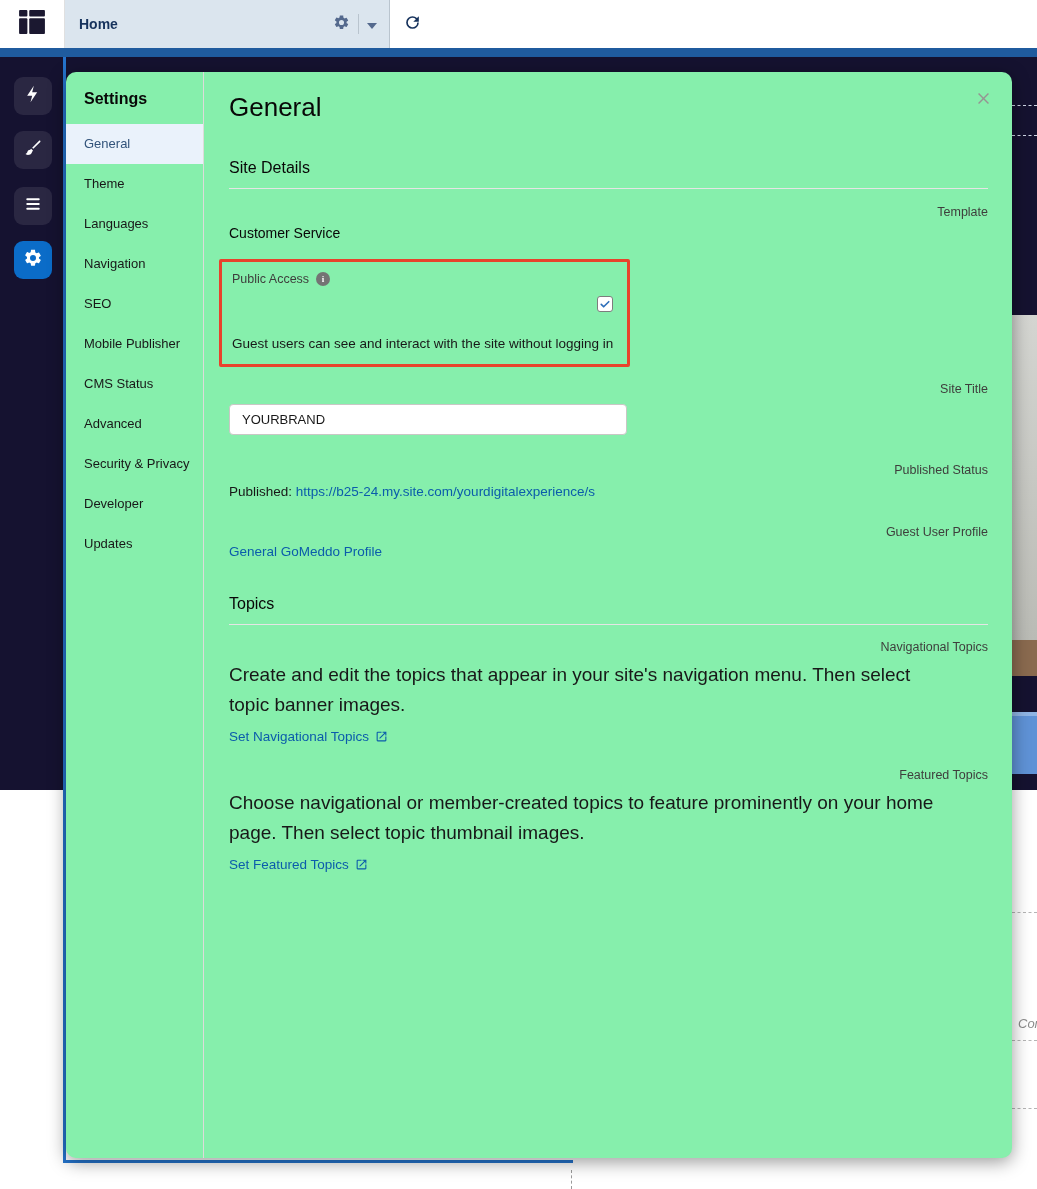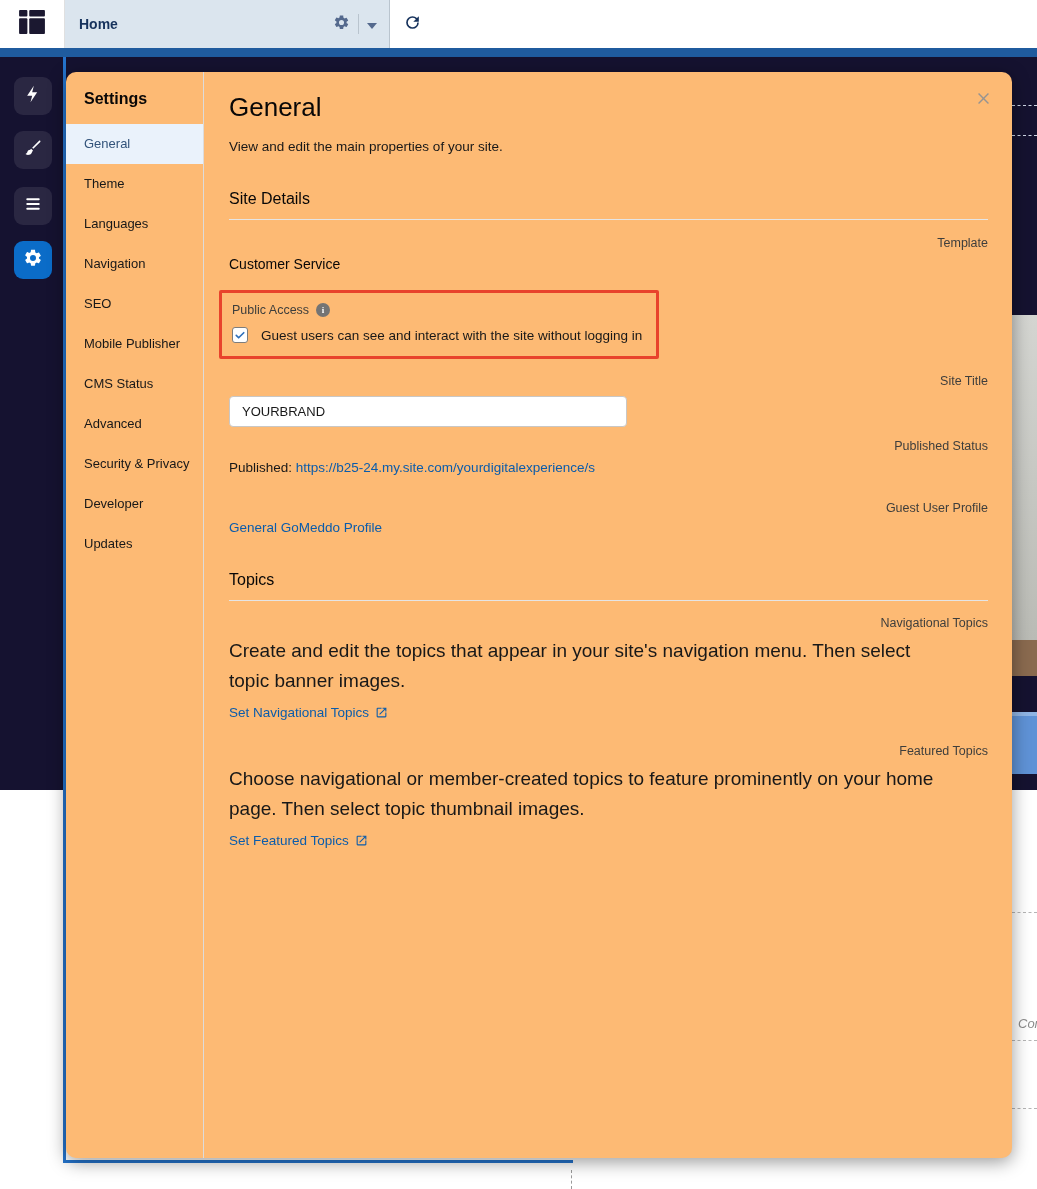--- a/index.html
+++ b/index.html
@@ -34,21 +34,21 @@
   
   .frag { position:absolute; z-index:2; }
   .frag-dash-dark { left:1012px; width:25px; border-top:1px dashed #cfd7e6; }
   .frag-img { left:1012px; top:315px; width:25px; height:325px; background:linear-gradient(#d4d5d1,#babbb5); }
   .frag-brown { left:1012px; top:640px; width:25px; height:36px; background:#8a6a4f; }
   .frag-blue { left:1012px; top:712px; width:25px; height:62px; background:#5f92d6; border-top:4px solid #8fb4e4; }
   .frag-dash-light { left:1012px; width:25px; border-top:1px dashed #b5b5b5; z-index:2; }
   .frag-text { left:1018px; top:1016px; font-size:13px; font-style:italic; color:#8c8c8c; z-index:2; }
 
   
-  .modal { position:absolute; left:66px; top:72px; width:946px; height:1086px; background:#fdba74; border-radius:10px; box-shadow:0 4px 18px rgba(0,0,0,.4); z-index:10; display:flex; overflow:hidden; }
+  .modal { position:absolute; left:66px; top:72px; width:946px; height:1086px; background:#86efac; border-radius:10px; box-shadow:0 4px 18px rgba(0,0,0,.4); z-index:10; display:flex; overflow:hidden; }
 
   .settings-nav { width:138px; border-right:1px solid #dddbda; padding-top:18px; flex:none; }
   .settings-title { font-size:16px; font-weight:bold; color:#080707; padding-left:18px; margin-bottom:16px; }
   .nav-item { height:40px; line-height:40px; padding-left:18px; font-size:13px; color:#181818; cursor:pointer; white-space:nowrap; }
   .nav-item.active { background:#eaf2fb; color:#32537a; }
 
   .content { flex:1; position:relative; padding:20px 24px 0 25px; }
   .close-btn { position:absolute; top:16px; right:18px; width:22px; height:22px; cursor:pointer; display:flex; align-items:center; justify-content:center; }
 
   .gen-title { font-size:26px; font-weight:400; color:#080707; }
@@ -58,29 +58,29 @@
   .divider { border:none; border-top:1px solid #e5e5e5; margin-top:11px; }
 
   .field-label { font-size:12.5px; color:#3e3e3c;text-align:right; }
   .field-value { font-size:14px; color:#080707; margin-top:6px; }
 
   .tpl-label { margin-top:16px; }
 
   .annotation-box { margin-top:18px; margin-left:-10px; border:3px solid #e8432c; border-radius:2px; padding:10px 14px 13px 10px; width:max-content; }
   .pa-label-row { display:flex; align-items:center; gap:7px; }
   .info-icon { width:14px; height:14px; border-radius:50%; background:#747474; color:#ffffff; font-size:9px; font-weight:bold; display:inline-flex; align-items:center; justify-content:center; font-family:"Liberation Serif", serif; }
-  .checkbox-row { display:flex; align-items:center; gap:13px; margin-top:10px; }
+  .checkbox-row { display:flex; align-items:flex-end; gap:24px; margin-top:10px;flex-direction:column; }
   .checkbox { width:16px; height:16px; border:1px solid #7d7d7d; border-radius:3px; background:#ffffff; display:flex; align-items:center; justify-content:center; cursor:pointer; flex:none; }
   .checkbox svg { width:12px; height:12px; }
   .checkbox-label { font-size:13.5px; color:#181818; }
 
   .site-title-label { margin-top:15px; }
   .text-input { margin-top:8px; width:398px; height:31px; border:1px solid #c9c7c5; border-radius:4px; padding:0 12px; font-size:13px; color:#181818; font-family:"Liberation Sans", sans-serif; display:block; }
 
-  .pub-label { margin-top:12px; }
+  .pub-label { margin-top:28px; }
   .inline-line { margin-top:7px; font-size:13.5px; color:#181818; }
   a.link { color:#0b5cab; text-decoration:none; cursor:pointer; }
 
   .guest-label { margin-top:26px; }
   .profile-link-line { margin-top:5px; font-size:13.5px; }
 
   .topic-label { margin-top:15px; }
   .topic-desc { margin-top:6px; font-size:19px; color:#181818; max-width:720px; line-height:1.6; }
   .topic-link-line { margin-top:8px; font-size:13.5px; display:flex; align-items:center; gap:6px; }
   .featured-label { margin-top:24px; }
@@ -197,21 +197,20 @@
     <div class="content">
       <div class="close-btn">
         <span>
           <svg width="17" height="17" viewBox="0 0 24 24">
               <path fill="#969492" d="M18.3 5.71 12 12.01l-6.3-6.3-1.41 1.41 6.3 6.3-6.3 6.3 1.41 1.41 6.3-6.3 6.3 6.3 1.41-1.41-6.3-6.3 6.3-6.3-1.41-1.41z"></path>
             </svg>
         </span>
       </div>
 
       <div class="gen-title">General</div>
-      <div class="gen-subtitle">View and edit the main properties of your site.</div>
 
       <div class="section-heading">Site Details</div>
       <hr class="divider">
 
       <div class="field-label tpl-label">Template</div>
       <div class="field-value">Customer Service</div>
 
       <div class="annotation-box">
         <div class="pa-label-row">
           <span class="field-label">Public Access</span>

